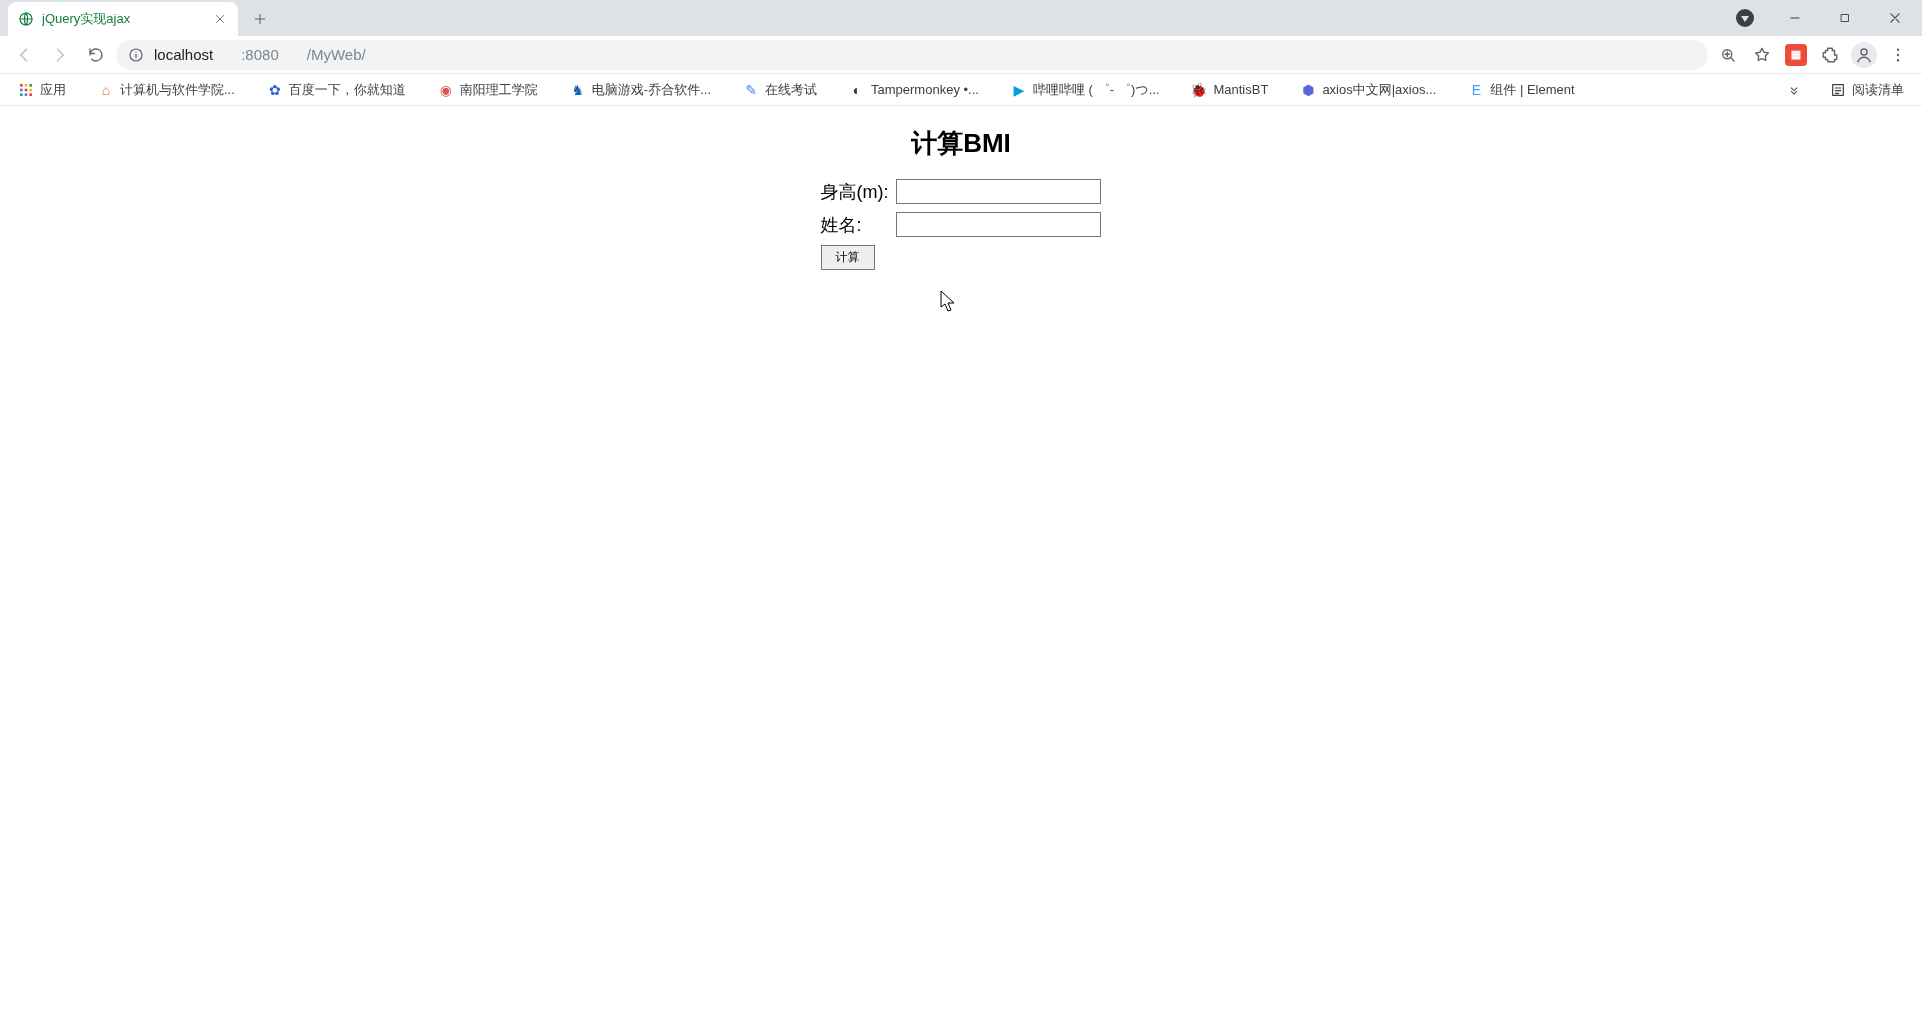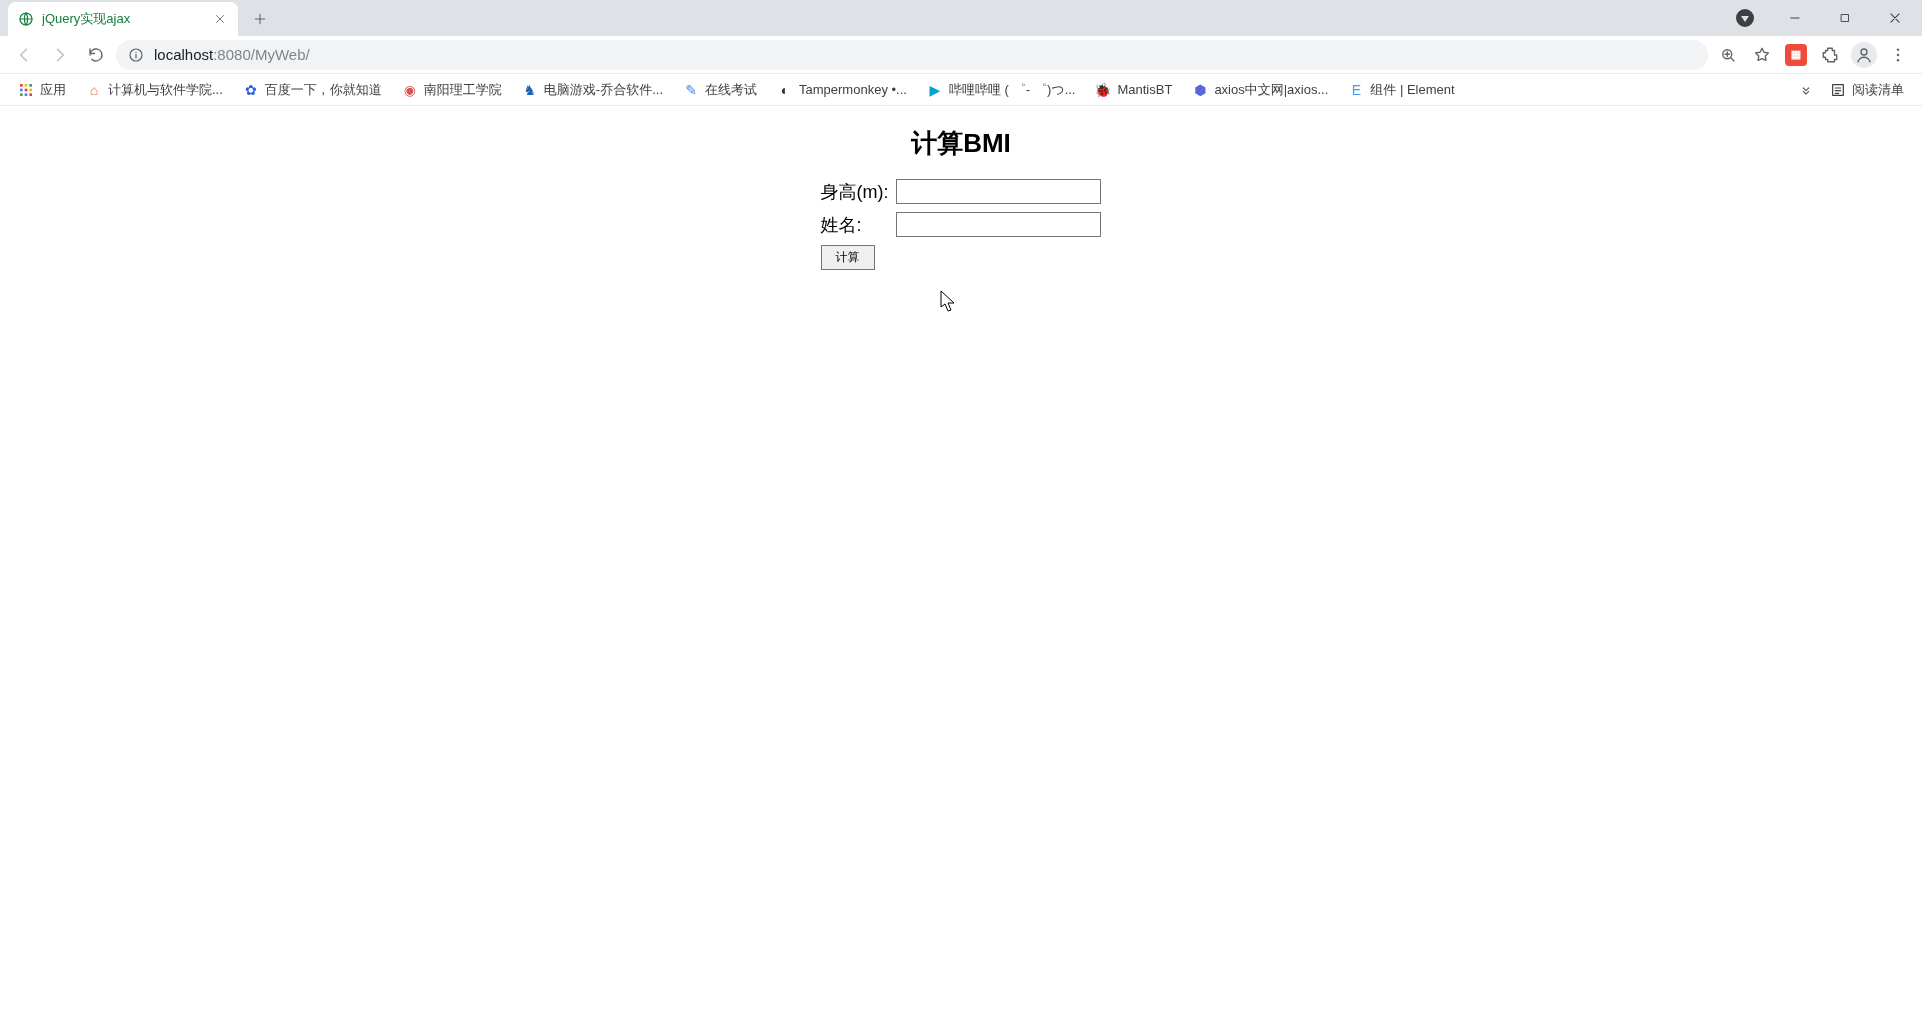--- a/index.html
+++ b/index.html
@@ -24,28 +24,28 @@
   .win-circle::after { content:""; position:absolute; width:0;height:0; border-left:4px solid transparent; border-right:4px solid transparent; border-top:6px solid #dee1e6; left:3px; top:5px; }
 
   
   .toolbar { height: 38px; background: #fff; display: flex; align-items: center; padding: 0 8px; gap: 4px; border-bottom: 1px solid #e8eaed; }
   .nav-btn { width: 32px; height: 32px; display: flex; align-items: center; justify-content: center; border-radius: 50%; color: #5f6368; cursor: pointer; }
   .nav-btn.disabled { color: #bdc1c6; cursor: default; }
   .omnibox { flex: 1; height: 30px; background: #f1f3f4; border-radius: 15px; display: flex; align-items: center; padding: 0 12px; color: #202124; font-size: 15px; gap: 10px; }
   .omnibox .site-info { color: #5f6368; display:flex; align-items:center; }
   .omnibox .url-text { flex:1; white-space:nowrap; overflow:hidden; }
   .omnibox .url-host { color:#202124; }
-  .omnibox .url-path { color:#80868b; }
+  .omnibox .url-path { color:#80868b;padding-left:28px; }
   .toolbar-right { display: flex; align-items: center; gap: 2px; }
   .tool-icon { width: 32px; height: 32px; display:flex; align-items:center; justify-content:center; border-radius:50%; color:#5f6368; cursor:pointer; }
   .ext-icon { width:22px; height:22px; display:flex; align-items:center; justify-content:center; border-radius:4px; font-size:11px; font-weight:bold; color:#fff; }
   .avatar { width:26px; height:26px; border-radius:50%; background:#e8eaed; display:flex; align-items:center; justify-content:center; }
 
   
-  .bookmarks { height: 32px; background:#fff; display:flex; align-items:center; padding: 0 10px; gap: 4px; border-bottom:1px solid #e8eaed; font-size:13px; color:#3c4043; }
+  .bookmarks { height: 32px; background:#fff; display:flex; align-items:center; padding: 0 10px; gap: 16px; border-bottom:1px solid #e8eaed; font-size:13px; color:#3c4043; }
   .bm-item { display:flex; align-items:center; gap:6px; padding: 4px 8px; border-radius:4px; cursor:pointer; white-space:nowrap; }
   .bm-icon { width:16px; height:16px; display:flex; align-items:center; justify-content:center; font-size:14px; flex-shrink:0; border-radius:3px; }
   .bm-spacer { flex:1; }
   .bm-overflow { width:24px; display:flex; align-items:center; justify-content:center; color:#5f6368; cursor:pointer; }
 
   
   .page { flex:1; background:#fff; overflow:auto; position:relative; }
   .content-wrap { width: 100%; display:flex; flex-direction:column; align-items:center; padding-top:10px; }
   .page h2 { font-size:26px; font-weight:bold; margin:10px 0 14px 0; }
   .form-table { border-collapse: collapse; }

